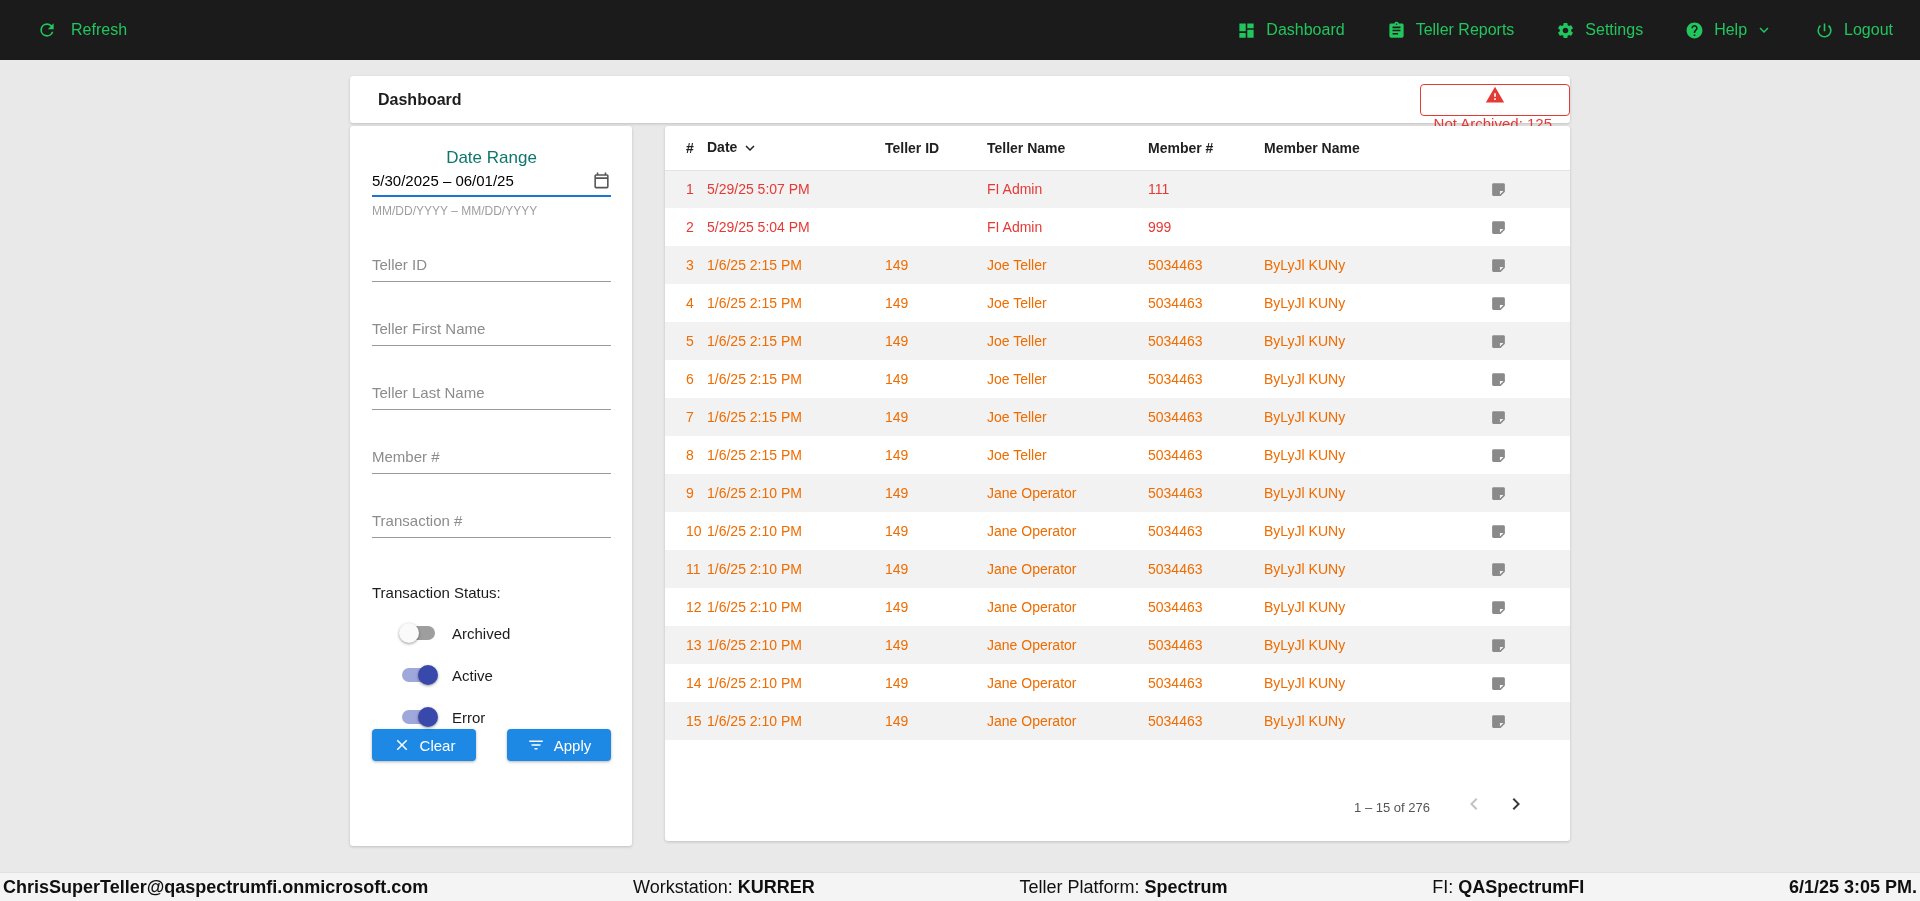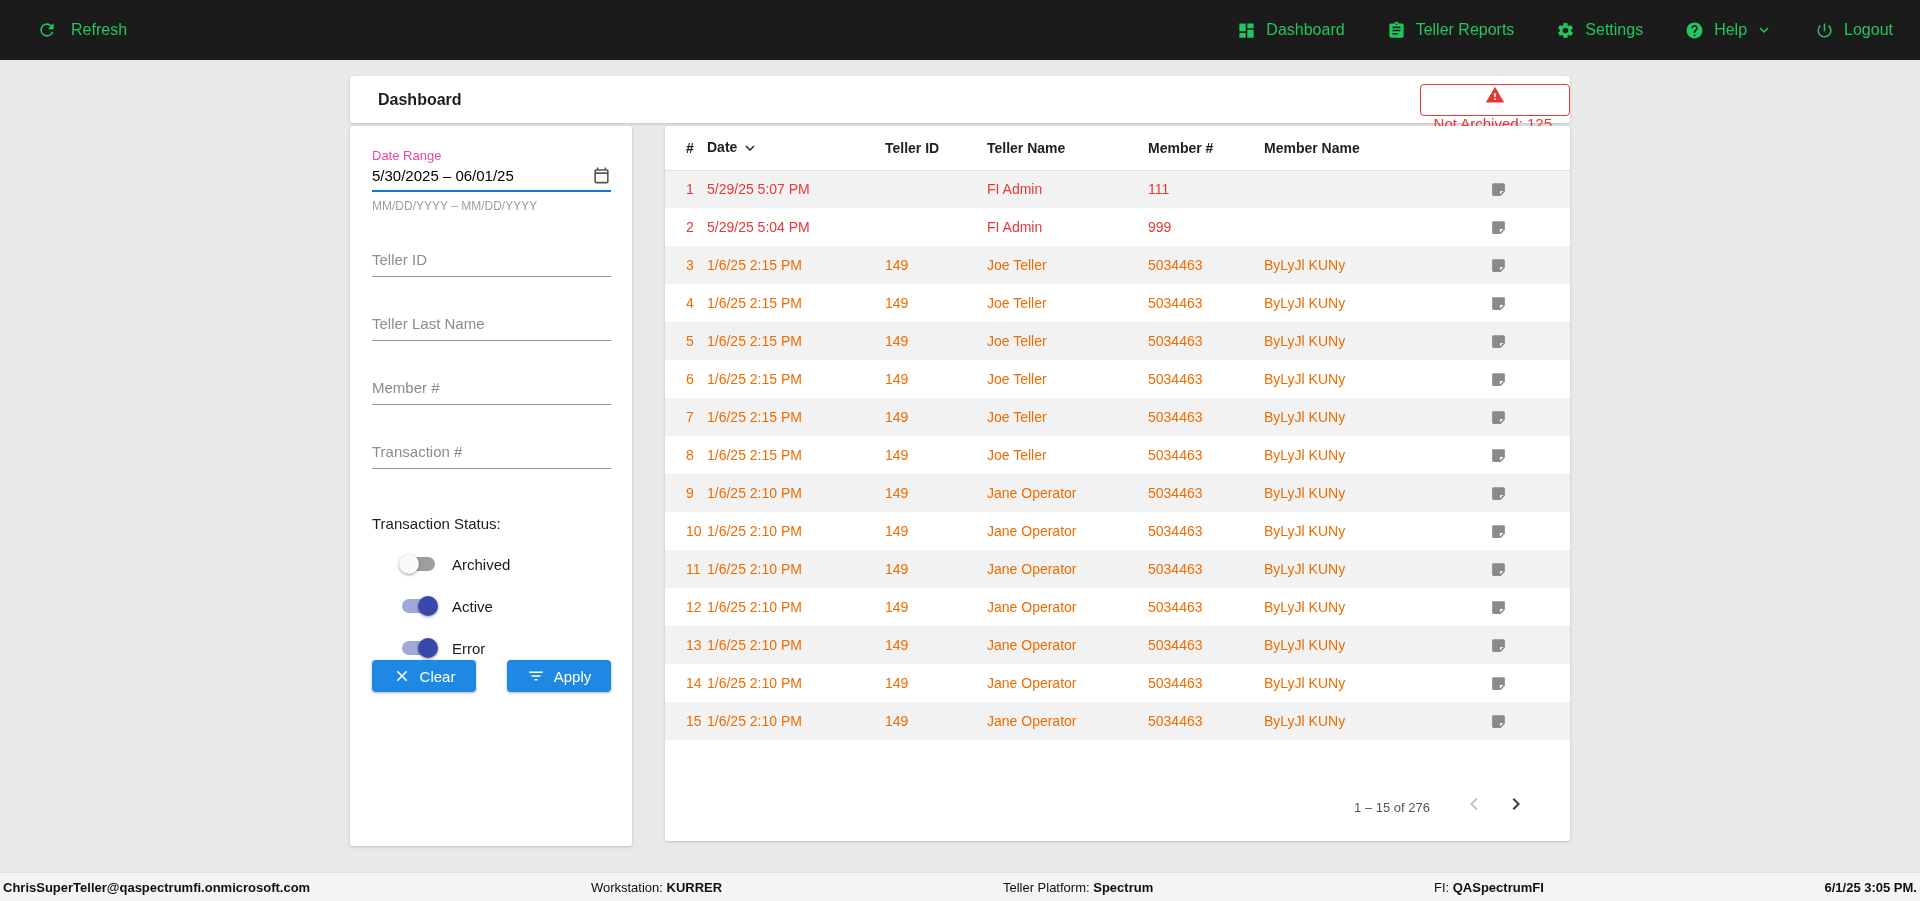--- a/index.html
+++ b/index.html
@@ -44,21 +44,21 @@
     padding:0 13px;color:var(--error);font-size:15px;white-space:nowrap;flex-direction:column;
   }
   .alert-badge .seg{margin-right:4px;}
 
   .cols{display:flex;gap:33px;margin-top:3px;align-items:flex-start;}
 
   
   .filter-card{
     width:282px;height:720px;padding:22px 21px 0 22px;flex:none;
   }
-  .field-label{font-size:13px;color:#ec4899;}
+  .field-label{font-size:17px;color:#0f766e;text-align:center;}
   .date-wrap{
     display:flex;align-items:center;border-bottom:2px solid #1976d2;
     padding:3px 0 5px;
   }
   .date-input{
     flex:1;border:none;outline:none;background:transparent;padding:0;
     font-family:inherit;font-size:15px;color:#000;
   }
   .cal-btn{border:none;background:none;padding:0;margin:0;cursor:pointer;color:#555;}
   .hint{font-size:12px;color:#9e9e9e;margin-top:7px;}
@@ -110,21 +110,21 @@
   .pagination .range{margin-right:32px;margin-top:6px;}
   .page-btn{border:none;background:none;padding:0;margin:0;cursor:pointer;}
   .page-btn.prev{color:#c2c2c2;margin-right:18px;cursor:default;}
   .page-btn.next{color:#3a3a3a;}
 
   
   .footer{
     position:absolute;left:0;right:0;bottom:0;height:29px;
     background:#f4f4f4;border-top:1px solid #e1e1e1;
     display:flex;align-items:center;justify-content:space-between;
-    padding:0 3px;font-size:13px;color:#101010;white-space:nowrap;
+    padding:0 3px;font-size:18px;color:#101010;white-space:nowrap;
   }
   .footer .bold{font-weight:bold;}
 </style>
 </head>
 <body>
 
 <div class="topbar">
   <div class="topbar-left">
     <span>
       <svg viewBox="0 0 24 24" width="20" height="20" fill="currentColor">
@@ -205,20 +205,21 @@
         <input class="date-input" type="text" value="5/30/2025 – 06/01/25" style="">
         <button class="cal-btn">
           <svg viewBox="0 0 24 24" width="19" height="19" fill="currentColor">
               <path d="M19 4h-1V2h-2v2H8V2H6v2H5c-1.1 0-2 .9-2 2v14c0 1.1.9 2 2 2h14c1.1 0 2-.9 2-2V6c0-1.1-.9-2-2-2zm0 16H5V10h14v10zM5 8V6h14v2H5z"></path>
             </svg>
         </button>
       </div>
       <div class="hint">MM/DD/YYYY – MM/DD/YYYY</div>
 
       <input class="underline-input" type="text" placeholder="Teller ID" style="">
+      <input class="underline-input" type="text" placeholder="Teller First Name" style="">
       <input class="underline-input" type="text" placeholder="Teller Last Name" style="">
       <input class="underline-input" type="text" placeholder="Member #" style="">
       <input class="underline-input" type="text" placeholder="Transaction #" style="">
 
       <div class="status-label">Transaction Status:</div>
       <div class="toggles">
   <div class="toggle-row">
     <span class="switch">
               <span class="thumb"></span>
             </span>

